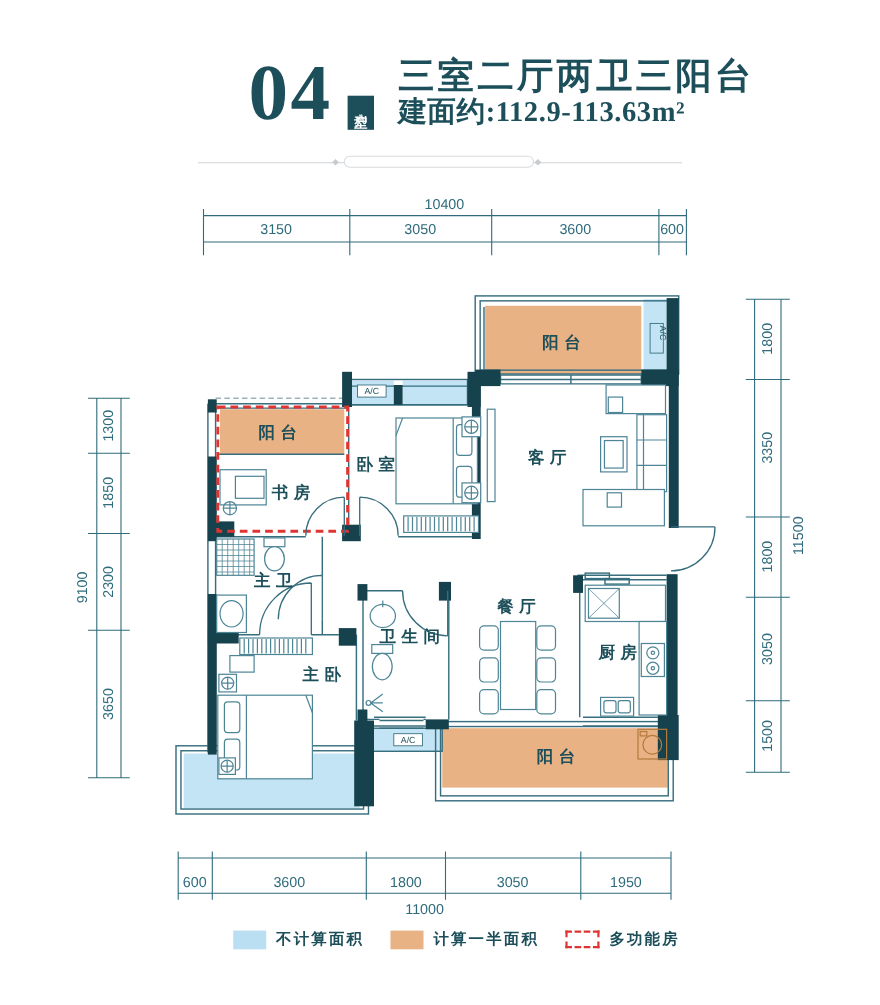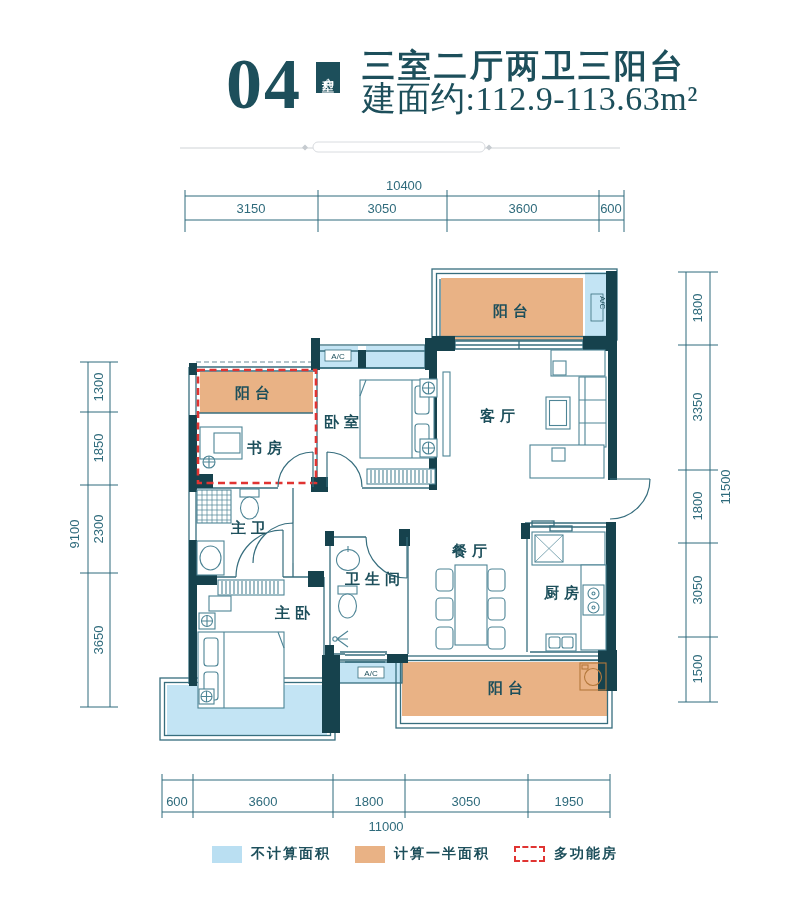--- a/index.html
+++ b/index.html
@@ -1,31 +1,31 @@
 <!DOCTYPE html>
 <html><head>
 <meta charset="utf-8">
 <style>
   html,body{margin:0;padding:0;background:#ffffff;}
   #page{position:relative;width:800px;height:914px;background:#fff;overflow:hidden;
         font-family:"Liberation Sans","DejaVu Sans",sans-serif;}
   #plan-svg{position:absolute;left:0;top:0;}
   
-  #header{position:absolute;left:226px;top:50px;display:flex;align-items:flex-start;z-index:5;}
+  #header{position:absolute;left:226px;top:50px;display:flex;align-items:flex-end;z-index:5;}
   #unit-number{font-family:"Liberation Serif","DejaVu Serif",serif;font-weight:bold;
                font-size:72px;line-height:0.95;color:#1d4f5b;letter-spacing:2px;}
   #unit-tag{width:20px;margin:12px 0 0 14px;background:#1d4f5b;color:#ffffff;
             padding:6px 2px 5px 2px;display:flex;flex-direction:column;align-items:center;}
   #unit-tag .tag-text{writing-mode:vertical-rl;font-size:12px;font-weight:bold;
             letter-spacing:3px;line-height:1;}
   #unit-tag .tag-dots{margin-top:4px;font-size:5px;line-height:5px;color:#bcd3d8;text-align:center;}
   #title-block{margin-left:22px;color:#1d4f5b;}
   #title-line{font-size:33px;font-weight:bold;letter-spacing:3px;line-height:32px;}
-  #area-line{font-family:"Liberation Serif","DejaVu Serif",serif;font-size:34px;
-             font-weight:normal;letter-spacing:0.5px;line-height:33px;}
+  #area-line{font-family:"Liberation Serif","DejaVu Serif",serif;font-size:26px;
+             font-weight:bold;letter-spacing:0.5px;line-height:33px;}
   
   #legend{position:absolute;left:212px;top:845px;display:flex;align-items:flex-start;z-index:5;font-family:Liberation Serif, serif;}
   .legend-item{display:flex;align-items:center;margin-right:24px;}
   .legend-swatch{width:30px;height:17px;margin-right:9px;}
   .legend-swatch.blue{background:#badff2;}
   .legend-swatch.orange{background:#e9b285;}
   .legend-swatch.dashed{width:27px;height:12px;background:#fff;border:2px dashed #e03432;}
   .legend-label{font-size:14px;font-weight:bold;letter-spacing:2px;color:#1d4f5b;}
 </style>
 </head>

